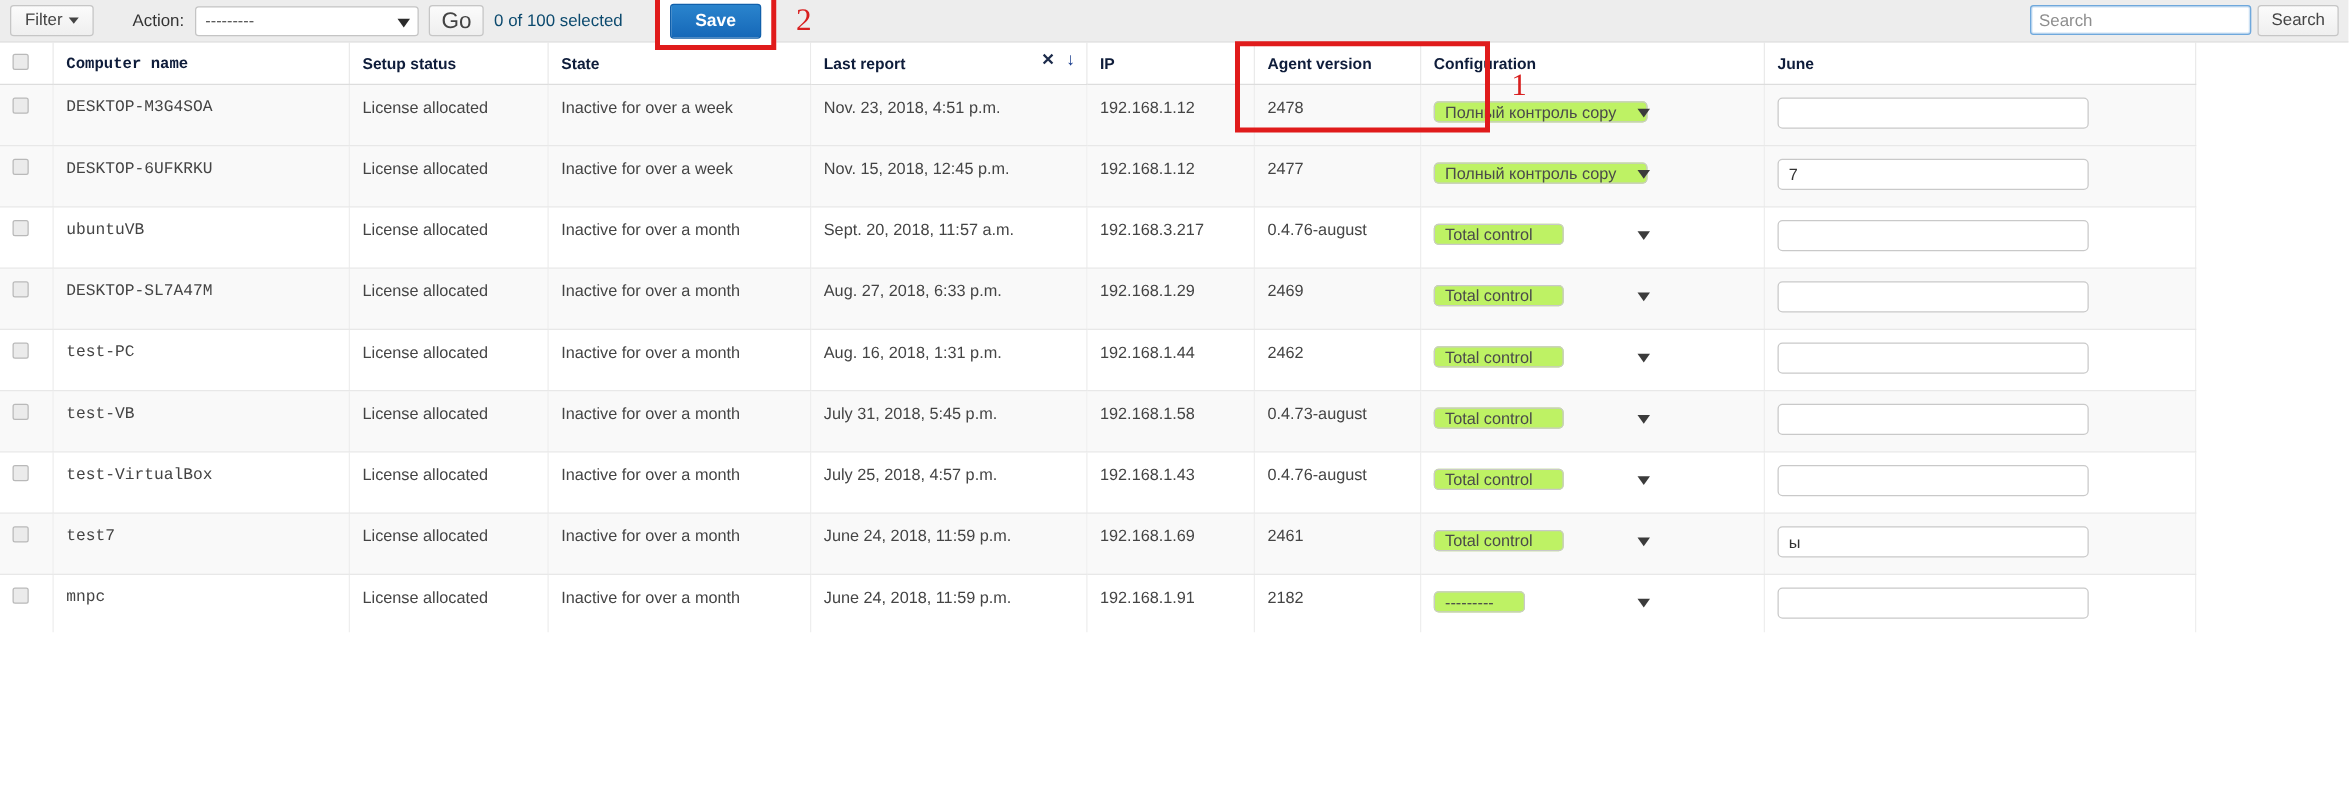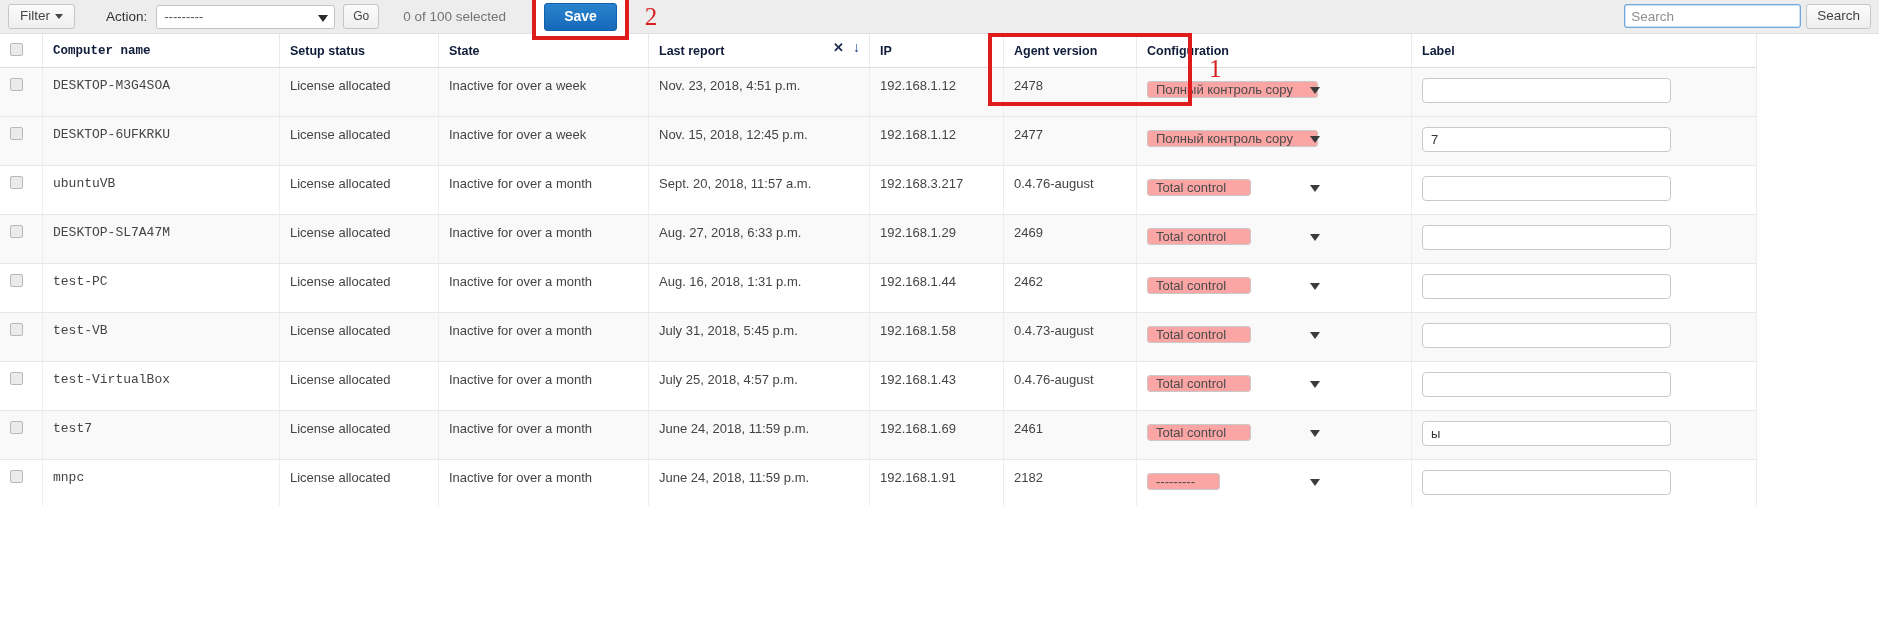--- a/index.html
+++ b/index.html
@@ -76,34 +76,34 @@
     right: 7px;
     top: 50%;
     margin-top: -2px;
     width: 0; height: 0;
     border-left: 5px solid transparent;
     border-right: 5px solid transparent;
     border-top: 7px solid #2b2b2b;
     pointer-events: none;
   }
   .btn-go {
-    font-size: 12px;
+    font-size: 18px;
     color: #444;
     background: linear-gradient(#fbfbfb, #efefef);
     border: 1px solid #c6c6c6;
     border-radius: 3px;
     padding: 4px 9px 5px 9px;
     line-height: 14px;
     margin-left: 8px;
     cursor: pointer;
   }
   .sel-count {
     font-size: 13.5px;
-    color: #737373;
-    margin-left: 24px;
+    color: #0c4a6e;
+    margin-left: 8px;
     white-space: nowrap;
   }
   .save-wrap {
     position: relative;
     margin-left: 26px;
     padding: 5px 8px;
     border: 4px solid #e01b1b;
     background: #ffffff;
     display: inline-flex;
     align-items: center;
@@ -240,21 +240,21 @@
   }
 
   
   .cfg-shell { position: relative; display: block; width: 182px; }
   .cfg-select {
     width: 182px;
     height: 25px;
     box-sizing: border-box;
     border: 1px solid #c9c9c9;
     border-radius: 4px;
-    background: #fca5a5;
+    background: #bef264;
     font-size: 13px;
     color: #4a4a4a;
     line-height: 23px;
     padding: 0 24px 0 8px;
     overflow: hidden;
     white-space: nowrap;
     text-overflow: ellipsis;
     cursor: pointer;
   }
   .cfg-arrow {
@@ -344,21 +344,21 @@
         <th class="col-last th-last">
           <span>Last report</span>
           <span class="sorticons">
             <span class="ic-x">✕</span>
             <span class="ic-arrow-down">↓</span>
           </span>
         </th>
         <th class="col-ip">IP</th>
         <th class="col-agent">Agent version</th>
         <th class="col-config">Configuration</th>
-        <th class="col-label">Label</th>
+        <th class="col-label">June</th>
       </tr>
     </thead>
     <tbody id="tbody">
         <tr class="row-odd">
           <td class="c-check"><span class="cb"></span></td>
           <td class="col-name">DESKTOP-M3G4SOA</td>
           <td class="col-setup">License allocated</td>
           <td class="col-state">Inactive for over a week</td>
           <td class="col-last">Nov. 23, 2018, 4:51 p.m.</td>
           <td class="col-ip">192.168.1.12</td>

